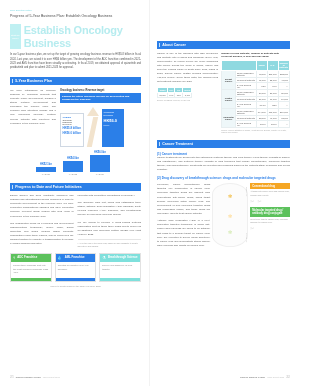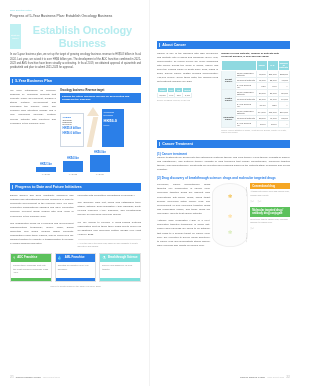--- a/index.html
+++ b/index.html
@@ -12,21 +12,21 @@
 
   
   .eyebrow { font-size:2.3px; color:#6fd4e0; letter-spacing:.1px; line-height:1.3; }
   .kicker { font-size:3.5px; color:#4a4a4a; line-height:1.35; margin-top:2.5px; letter-spacing:.05px; }
 
   .title-row { display:flex; align-items:stretch; margin-top:5px; gap:3px; }
   .title-badge { width:13px; background:#bff0f2; display:flex; flex-direction:column;
      align-items:center; justify-content:center; padding:1px; }
   .title-badge span { font-size:2.2px; color:#ffffff; line-height:1.45; text-align:center; }
   .big-title { font-size:11px; color:#b6ecef; font-weight:700; letter-spacing:-.2px;
-     line-height:1.15; align-self:center;text-align:center; }
+     line-height:1.15; align-self:center; }
 
   .intro { margin-top:4px; font-size:2.6px; color:#555; line-height:1.62; text-align:justify; }
 
   
   .secbar { margin-top:7px; background:#2b7fe8; height:7.5px; display:flex; align-items:center;
      padding:0 2px; gap:2px; }
   .secbar .tick { width:1.2px; height:4.5px; background:#bfe0ff; flex:none; }
   .secbar .t { font-size:3.6px; color:#fff; font-weight:700; letter-spacing:.02px; }
 
   .sub-h { font-size:3.1px; color:#2b7fe8; font-weight:700; margin-top:4px; }

